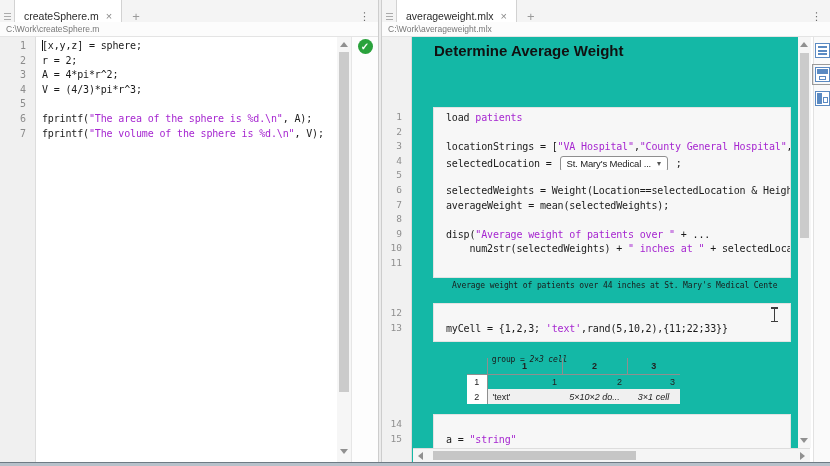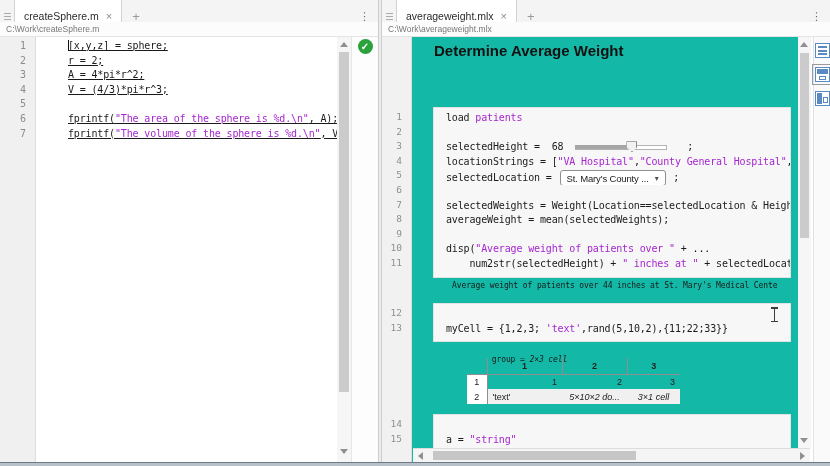--- a/index.html
+++ b/index.html
@@ -29,21 +29,21 @@
 
   
   .editor-body{position:absolute;left:0;top:37px;right:0;bottom:0;}
   .lgutter{position:absolute;left:0;top:0;width:36px;bottom:0;background:#f0f0f0;
            border-right:1px solid #ddd;box-sizing:border-box;padding-top:3px;}
   .lgutter .ln{height:14.6px;line-height:14.6px;text-align:right;padding-right:9px;
                font:10px "DejaVu Sans Mono",monospace;color:#8c8c8c;}
   .lcode{position:absolute;left:36px;top:0;right:41px;bottom:0;background:#fff;padding-top:3px;overflow:hidden;}
   .cl{height:14.6px;line-height:14.6px;white-space:pre;font:10px "DejaVu Sans Mono",monospace;
       letter-spacing:-0.15px;color:#1a1a1a;overflow:hidden;}
-  .lcode .cl{padding-left:32px;text-decoration:underline;}
+  .lcode .cl{padding-left:6px;}
   .seg-string{color:#a626d0;}
   .caret{display:inline-block;width:1px;height:11px;background:#111;vertical-align:-2px;margin-right:-1px;}
 
   
   .lscroll{position:absolute;left:337px;width:14px;top:0;bottom:0;background:#f6f6f6;}
   .lthumb{position:absolute;left:2px;right:2px;top:15px;height:340px;background:#cbcbcb;}
   .tri{position:absolute;width:0;height:0;border-style:solid;}
   .tri-up{border-width:0 4px 5px 4px;border-color:transparent transparent #909090 transparent;}
   .tri-down{border-width:5px 4px 0 4px;border-color:#909090 transparent transparent transparent;}
   .tri-left{border-width:4px 5px 4px 0;border-color:transparent #909090 transparent transparent;}
@@ -217,29 +217,28 @@
           <div class="ln">15</div>
         </div>
     </div>
 
     <div class="doc">
       <div class="doc-title">Determine Average Weight</div>
 
       <div class="codeblock" id="block1">
           <div class="cl"><span class="seg-plain">load </span><span class="seg-string">patients</span></div>
           <div class="cl"></div>
-          <div class="cl"><span class="seg-plain">selectedHeight =  </span><span class="seg-plain">68</span><span class="slider"><span class="sl-rest"></span><span class="sl-fill" style="width: 62%;"></span><span class="sl-thumb" style="left: 62%;"></span></span><span class="seg-plain"> ;</span></div>
           <div class="cl"><span class="seg-plain">locationStrings = [</span><span class="seg-string">"VA Hospital"</span><span class="seg-plain">,</span><span class="seg-string">"County General Hospital"</span><span class="seg-plain">,</span></div>
-          <div class="cl"><span class="seg-plain">selectedLocation = </span><span class="dropdown"><span>St. Mary's County ...</span><span class="dd-arrow">▾</span></span><span class="seg-plain"> ;</span></div>
+          <div class="cl"><span class="seg-plain">selectedLocation = </span><span class="dropdown"><span>St. Mary's Medical ...</span><span class="dd-arrow">▾</span></span><span class="seg-plain"> ;</span></div>
           <div class="cl"></div>
           <div class="cl"><span class="seg-plain">selectedWeights = Weight(Location==selectedLocation &amp; Height&gt;=</span></div>
           <div class="cl"><span class="seg-plain">averageWeight = mean(selectedWeights);</span></div>
           <div class="cl"></div>
           <div class="cl"><span class="seg-plain">disp(</span><span class="seg-string">"Average weight of patients over "</span><span class="seg-plain"> + ...</span></div>
-          <div class="cl"><span class="seg-plain">    num2str(selectedHeight) + </span><span class="seg-string">" inches at "</span><span class="seg-plain"> + selectedLocation</span></div>
+          <div class="cl"><span class="seg-plain">    num2str(selectedWeights) + </span><span class="seg-string">" inches at "</span><span class="seg-plain"> + selectedLocation</span></div>
         </div>
 
       <div class="out-line" id="out-disp">Average weight of patients over 44 inches at St. Mary's Medical Cente</div>
 
       <div class="codeblock" id="block2">
           <div class="cl"></div>
           <div class="cl"><span class="seg-plain">myCell = {1,2,3; </span><span class="seg-string">'text'</span><span class="seg-plain">,rand(5,10,2),{11;22;33}}</span></div>
         </div>
 
       <div class="out-line" id="out-mycell">

